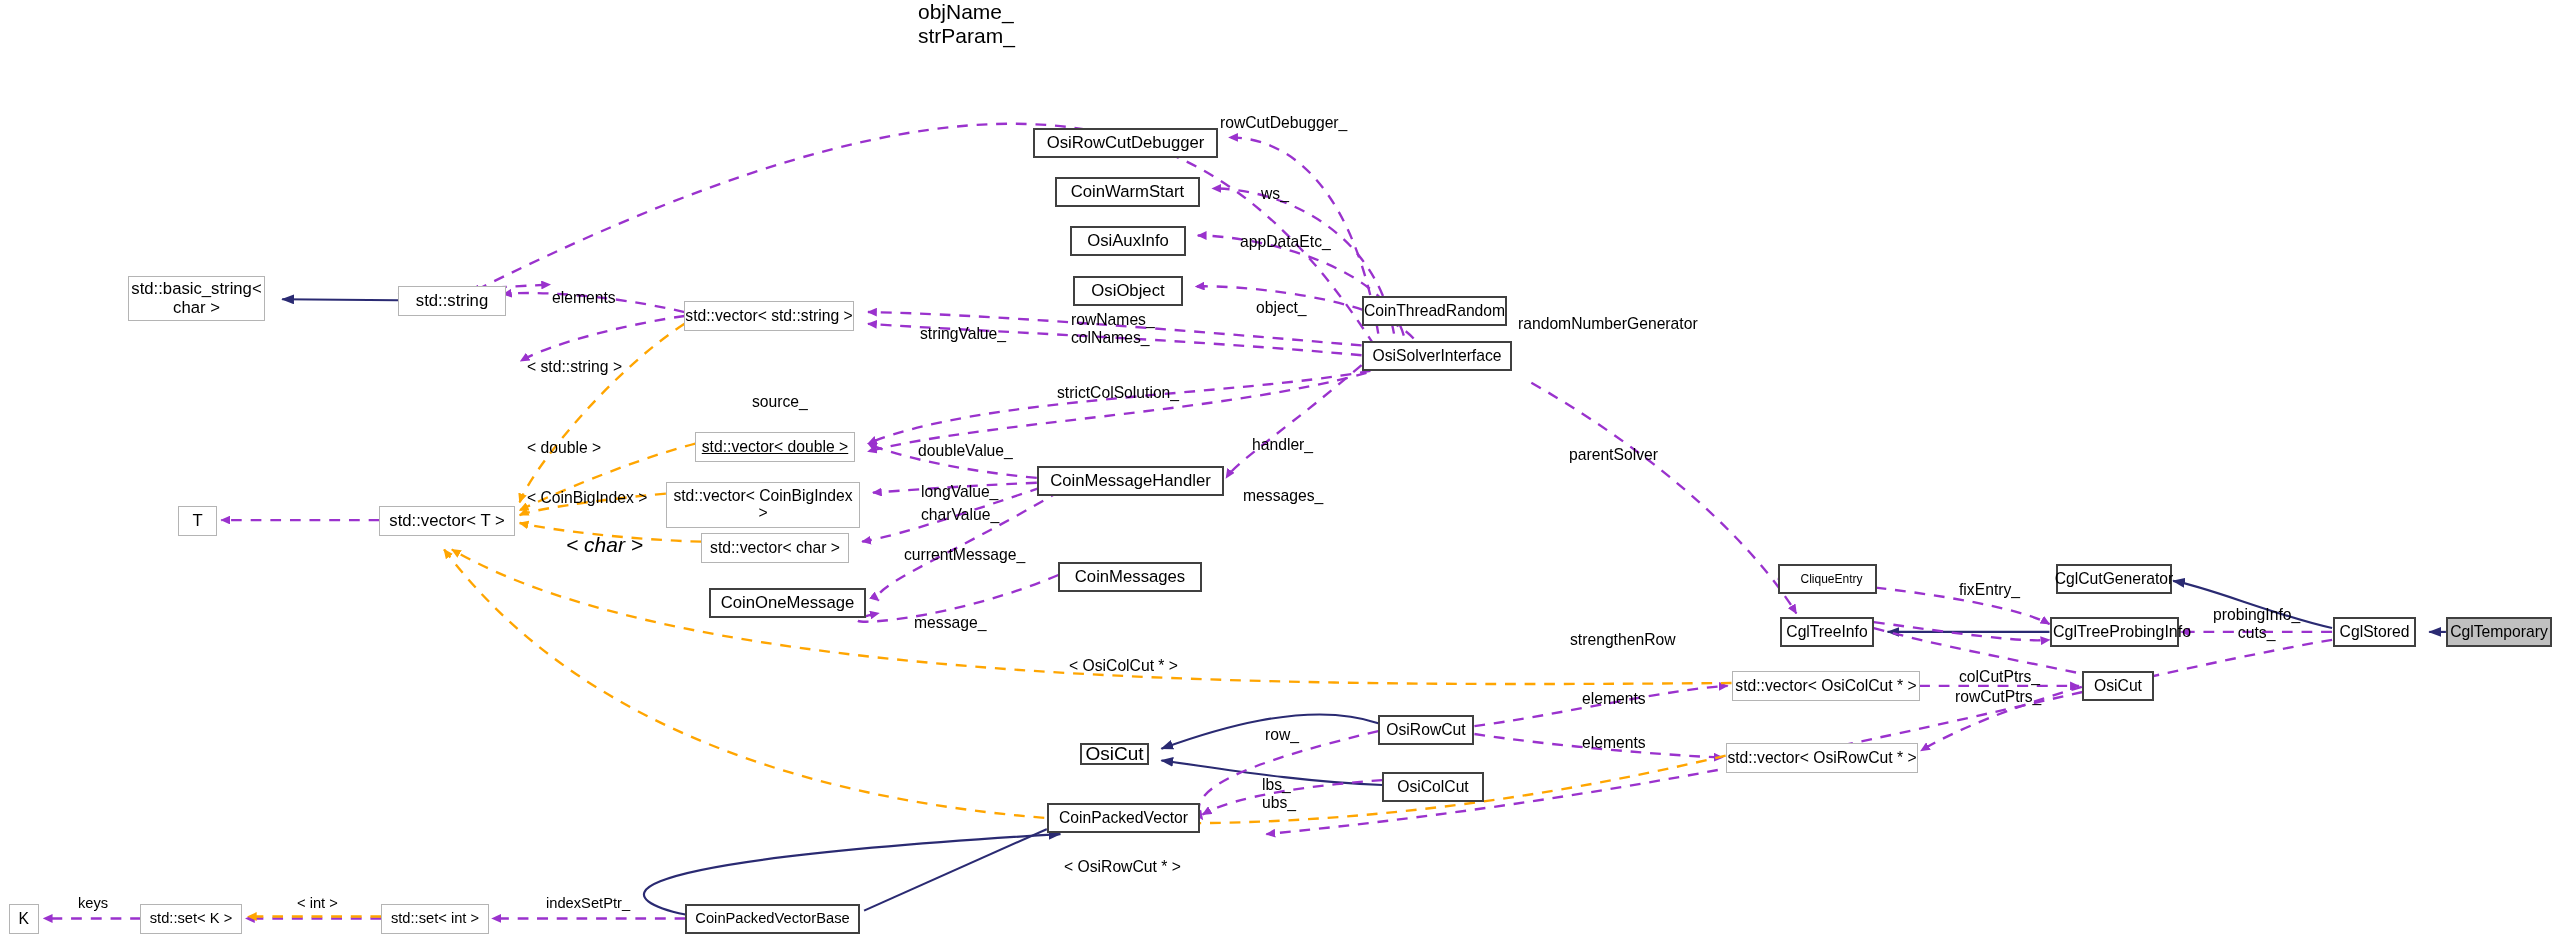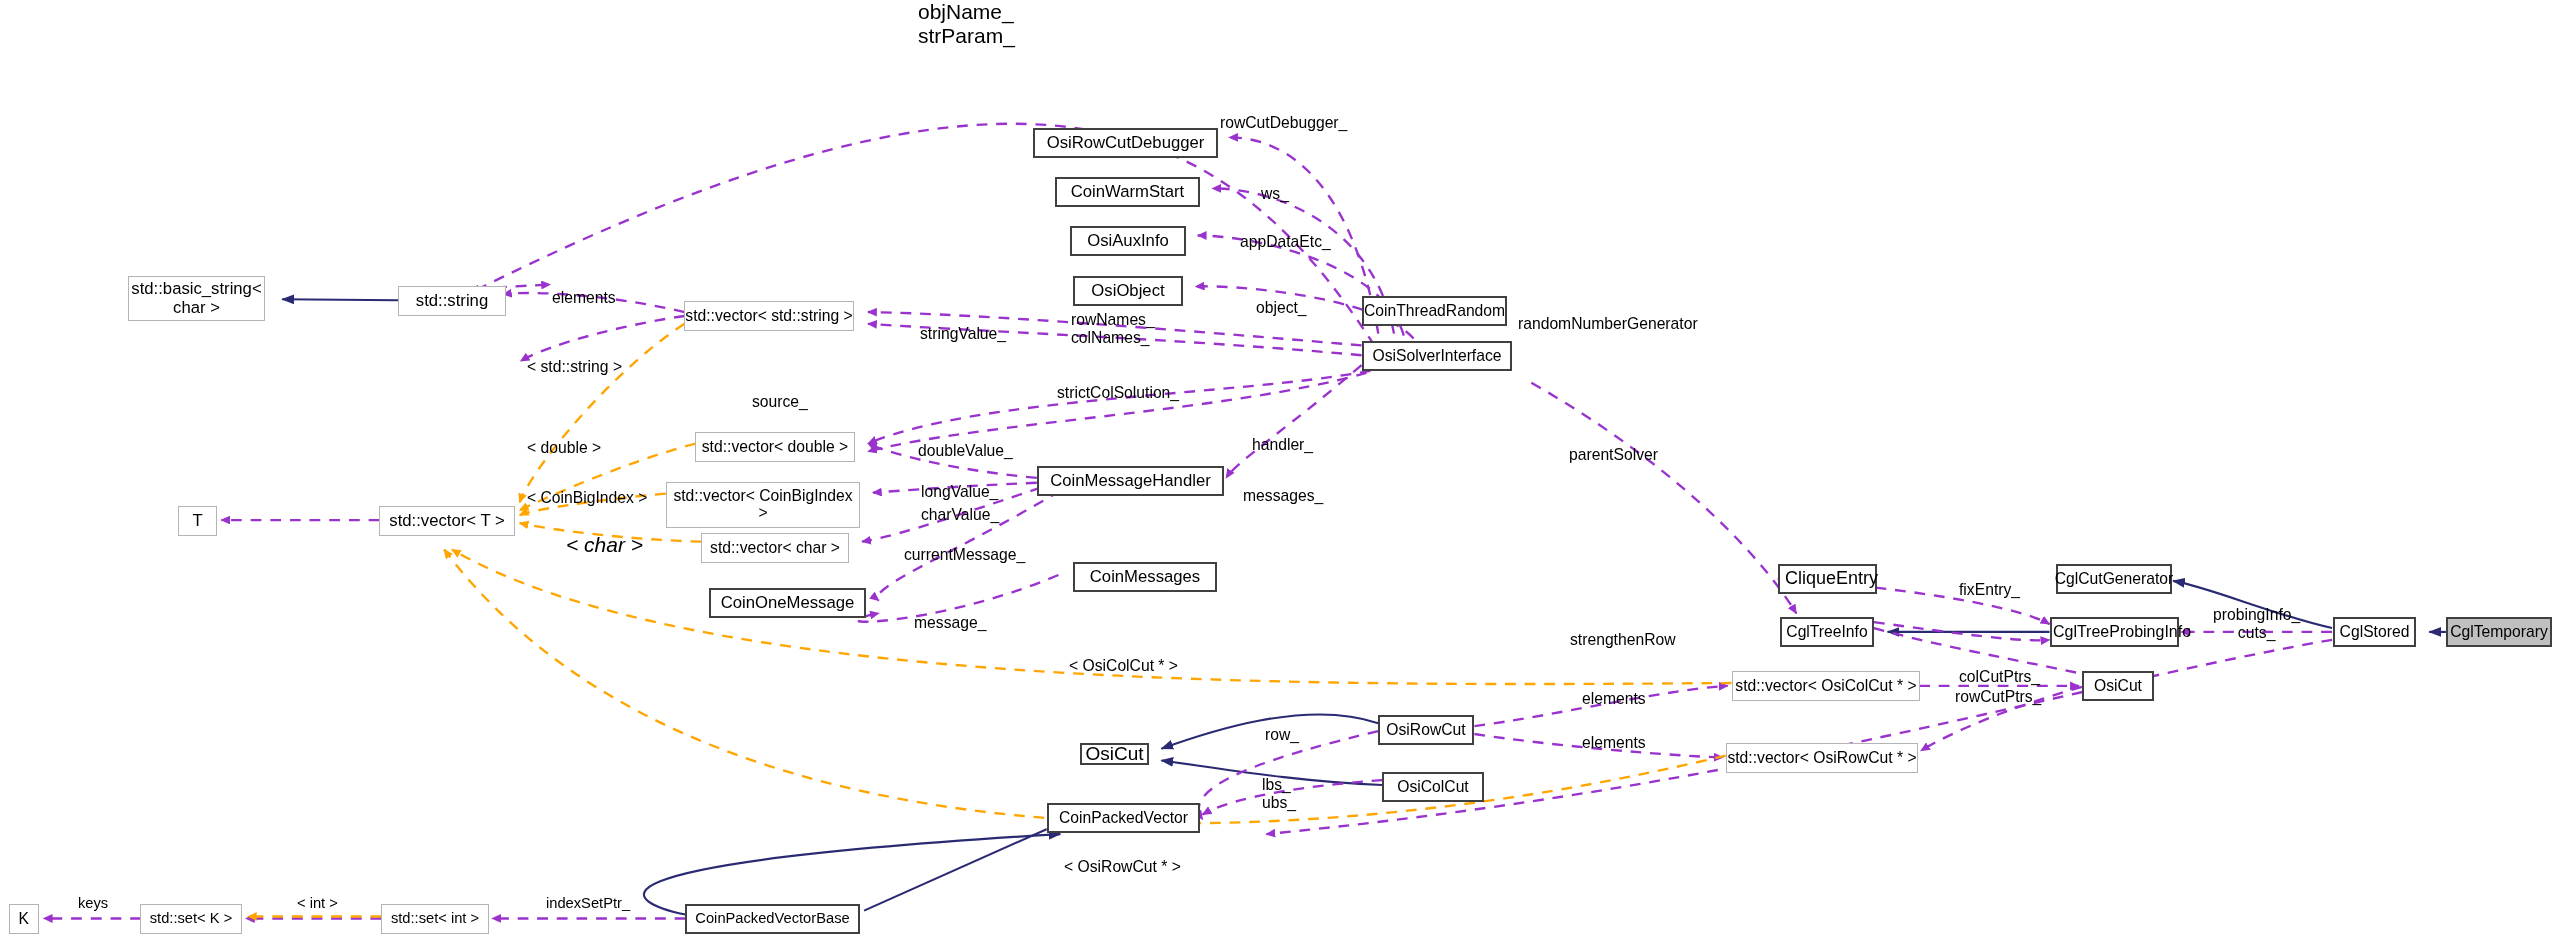--- a/index.html
+++ b/index.html
@@ -99,45 +99,45 @@
 char &gt;</div>
 
   <div class="node-box lib" style="left:398px;top:286px;width:108px;height:30px;font-size:16.7px;">std::string</div>
 
   <div class="node-box lib" style="left:684px;top:301px;width:170px;height:30px;font-size:15.7px;">std::vector&lt; std::string &gt;</div>
 
   <div class="node-box lib" style="left:178px;top:506px;width:39px;height:30px;font-size:16.7px;">T</div>
 
   <div class="node-box lib" style="left:379px;top:506px;width:136px;height:30px;font-size:16.7px;">std::vector&lt; T &gt;</div>
 
-  <div class="node-box lib" style="left:695px;top:432px;width:160px;height:30px;font-size:15.7px;">std::vector&lt; double &gt;</div>
+  <div class="node-box lib" style="left:695px;top:432px;width:160px;height:30px;font-size:15.7px;text-decoration:underline;">std::vector&lt; double &gt;</div>
 
   <div class="node-box lib" style="left:666px;top:482px;width:194px;height:46px;font-size:15.7px;">std::vector&lt; CoinBigIndex &gt;</div>
 
   <div class="node-box lib" style="left:701px;top:533px;width:148px;height:30px;font-size:15.7px;">std::vector&lt; char &gt;</div>
 
   <div class="node-box solid" style="left:1033px;top:128px;width:185px;height:30px;font-size:16.7px;">OsiRowCutDebugger</div>
 
   <div class="node-box solid" style="left:1055px;top:177px;width:145px;height:30px;font-size:16.7px;">CoinWarmStart</div>
 
   <div class="node-box solid" style="left:1070px;top:226px;width:116px;height:30px;font-size:16.7px;">OsiAuxInfo</div>
 
   <div class="node-box solid" style="left:1073px;top:276px;width:110px;height:30px;font-size:16.7px;">OsiObject</div>
 
   <div class="node-box solid" style="left:1037px;top:466px;width:187px;height:30px;font-size:16.7px;">CoinMessageHandler</div>
 
-  <div class="node-box solid" style="left:1058px;top:562px;width:144px;height:30px;font-size:16.7px;margin-left:15px;">CoinMessages</div>
+  <div class="node-box solid" style="left:1058px;top:562px;width:144px;height:30px;font-size:16.7px;">CoinMessages</div>
 
   <div class="node-box solid" style="left:709px;top:588px;width:157px;height:30px;font-size:16.7px;">CoinOneMessage</div>
 
   <div class="node-box solid" style="left:1362px;top:296px;width:145px;height:30px;font-size:15.7px;">CoinThreadRandom</div>
 
   <div class="node-box solid" style="left:1362px;top:341px;width:150px;height:30px;font-size:15.7px;">OsiSolverInterface</div>
 
-  <div class="node-box solid" style="left:1778px;top:564px;width:99px;height:30px;font-size:18px;padding-left:8px;">CliqueEntry</div>
+  <div class="node-box solid" style="left:1778px;top:564px;width:99px;height:30px;font-size:12px;padding-left:8px;">CliqueEntry</div>
 
   <div class="node-box solid" style="left:2056px;top:564px;width:116px;height:30px;font-size:15.7px;">CglCutGenerator</div>
 
   <div class="node-box solid" style="left:1780px;top:617px;width:94px;height:30px;font-size:15.7px;">CglTreeInfo</div>
 
   <div class="node-box solid" style="left:2050px;top:617px;width:129px;height:30px;font-size:16px;padding-left:15px;">CglTreeProbingInfo</div>
 
   <div class="node-box solid" style="left:2333px;top:617px;width:83px;height:30px;font-size:15.7px;">CglStored</div>
 
   <div class="node-box current" style="left:2446px;top:617px;width:106px;height:30px;font-size:15.7px;">CglTemporary</div>

